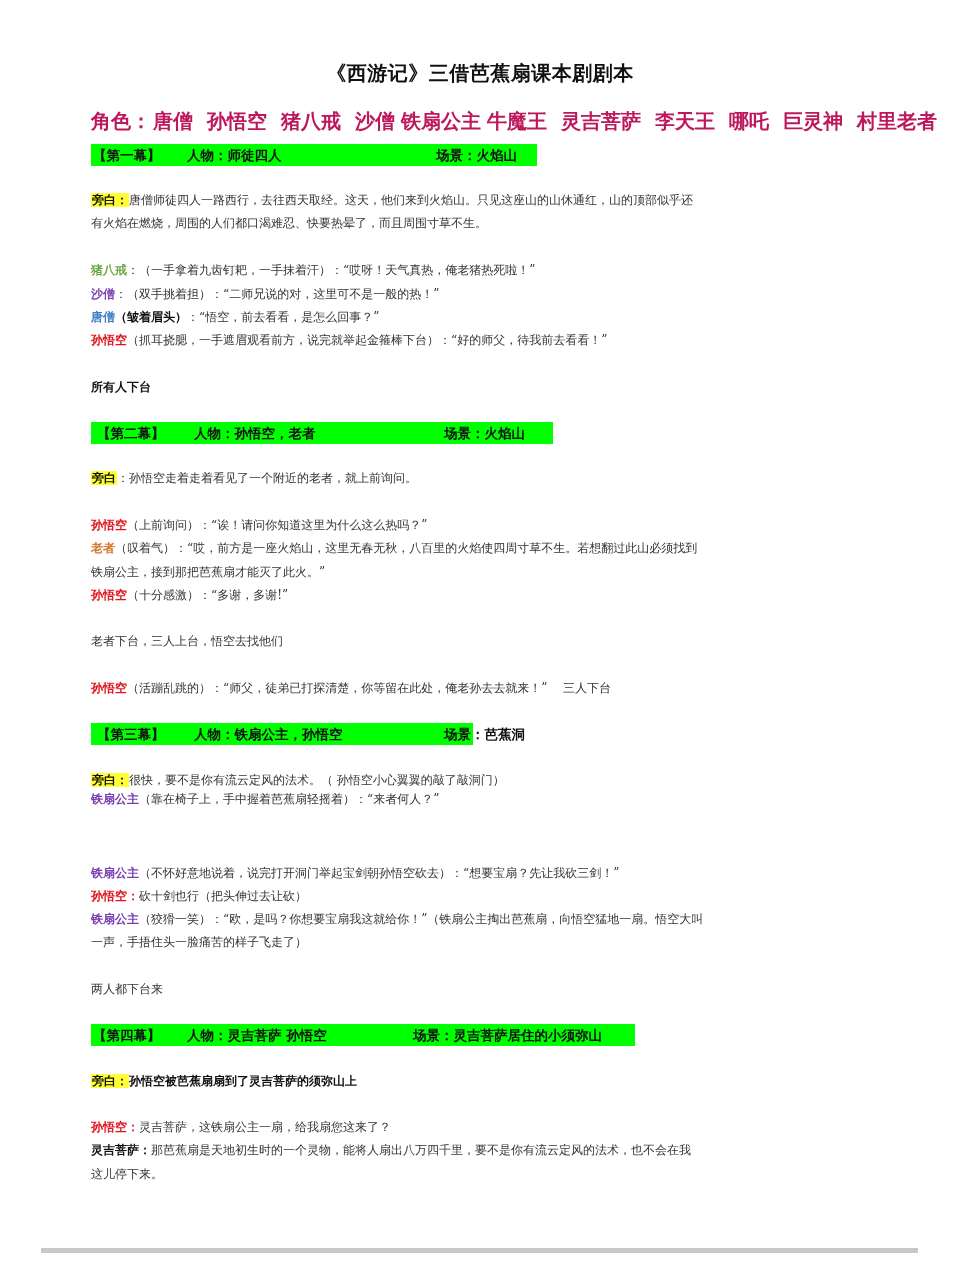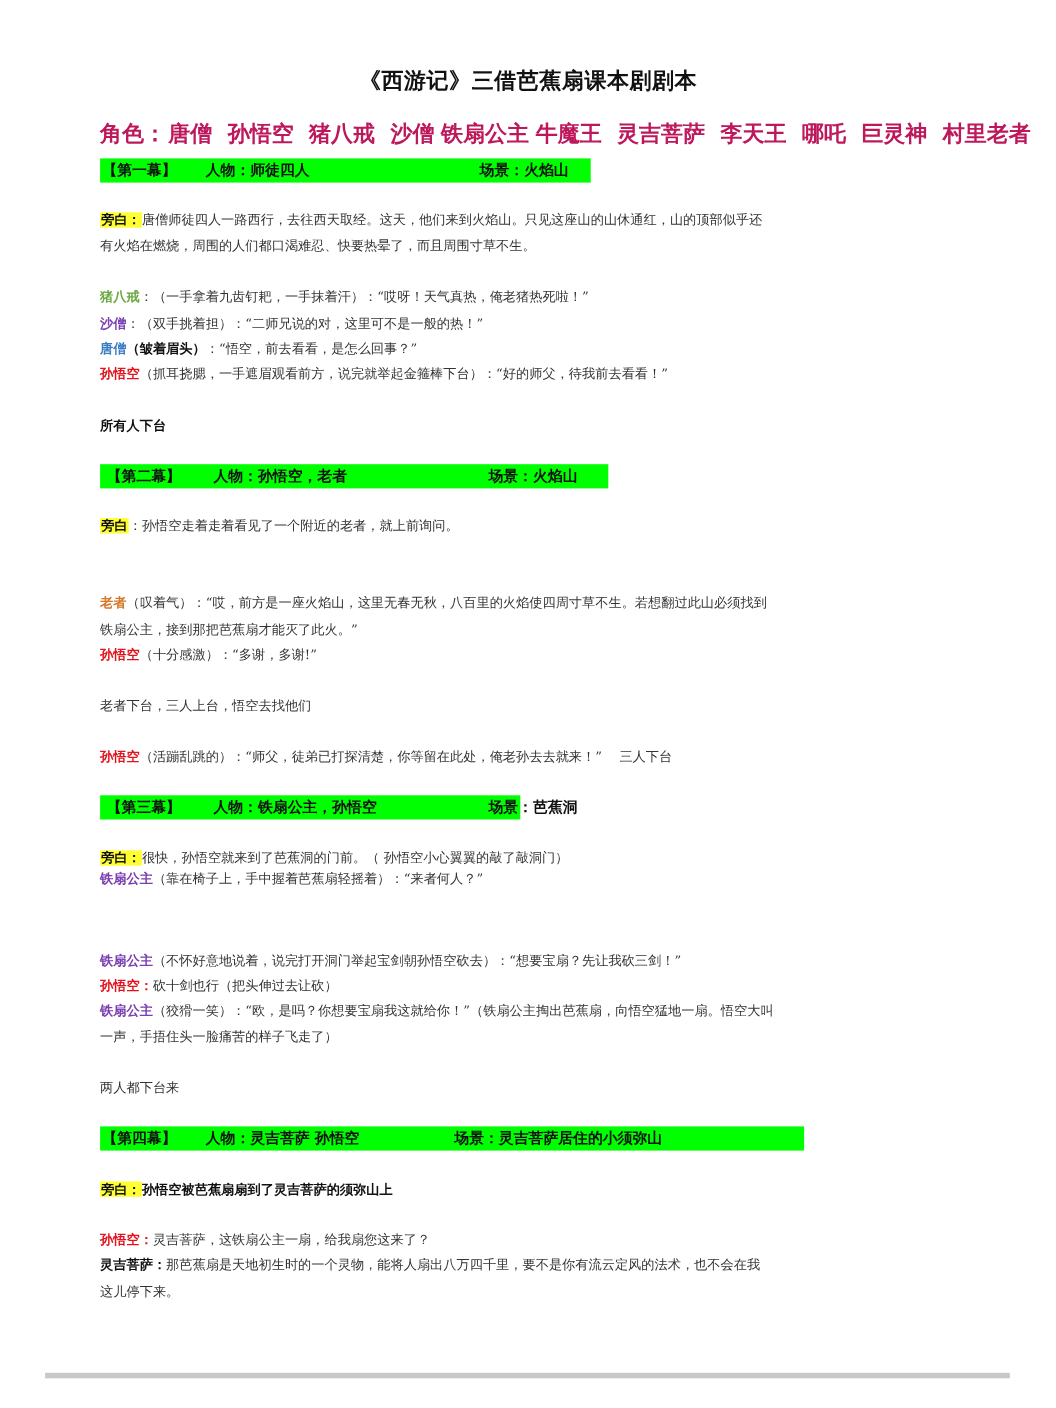--- a/index.html
+++ b/index.html
@@ -72,20 +72,23 @@
   <div class="act-bar" style="top:422px;width:462px;">
     <span class="label" style="left:6px">【第二幕】</span>
     <span class="people" style="left:103px">人物：孙悟空，老者</span>
     <span class="scene" style="left:353px">场景：火焰山</span>
   </div>
 
   <div class="line" style="top:467px">
     <span class="narr">旁白</span><span>：孙悟空走着走着看见了一个附近的老者，就上前询问。</span>
   </div>
 
+  <div class="line" style="top:514px">
+    <span class="spk red">孙悟空</span><span>（上前询问）：“诶！请问你知道这里为什么这么热吗？”</span>
+  </div>
   <div class="line" style="top:537px">
     <span class="spk orange">老者</span><span>（叹着气）：“哎，前方是一座火焰山，这里无春无秋，八百里的火焰使四周寸草不生。若想翻过此山必须找到</span>
   </div>
   <div class="line" style="top:561px">铁扇公主，接到那把芭蕉扇才能灭了此火。”</div>
   <div class="line" style="top:584px">
     <span class="spk red">孙悟空</span><span>（十分感激）：“多谢，多谢!”</span>
   </div>
 
   <div class="line" style="top:630px">老者下台，三人上台，悟空去找他们</div>
 
@@ -93,40 +96,40 @@
     <span class="spk red">孙悟空</span><span>（活蹦乱跳的）：“师父，徒弟已打探清楚，你等留在此处，俺老孙去去就来！”　 三人下台</span>
   </div>
 
   <div class="act-bar" style="top:723px;width:382px;">
     <span class="label" style="left:6px">【第三幕】</span>
     <span class="people" style="left:103px">人物：铁扇公主，孙悟空</span>
     <span class="scene" style="left:353px">场景：芭蕉洞</span>
   </div>
 
   <div class="line" style="top:769px">
-    <span class="narr">旁白：</span><span>很快，孙悟空就来到了芭蕉洞的门前。（ 孙悟空小心翼翼的敲了敲洞门）</span>
+    <span class="narr">旁白：</span><span>很快，要不是你有流云定风的法术。（ 孙悟空小心翼翼的敲了敲洞门）</span>
   </div>
 
   <div class="line" style="top:788px">
     <span class="spk purple">铁扇公主</span><span>（靠在椅子上，手中握着芭蕉扇轻摇着）：“来者何人？”</span>
   </div>
   <div class="line" style="top:862px">
     <span class="spk purple">铁扇公主</span><span>（不怀好意地说着，说完打开洞门举起宝剑朝孙悟空砍去）：“想要宝扇？先让我砍三剑！”</span>
   </div>
   <div class="line" style="top:885px">
     <span class="spk red">孙悟空：</span><span>砍十剑也行（把头伸过去让砍）</span>
   </div>
   <div class="line" style="top:931px">一声，手捂住头一脸痛苦的样子飞走了）</div>
   <div class="line" style="top:908px">
     <span class="spk purple">铁扇公主</span><span>（狡猾一笑）：“欧，是吗？你想要宝扇我这就给你！”（铁扇公主掏出芭蕉扇，向悟空猛地一扇。悟空大叫</span>
   </div>
 
   <div class="line" style="top:978px">两人都下台来</div>
 
-  <div class="act-bar" style="top:1024px;width:640px;">
+  <div class="act-bar" style="top:1024px;width:544px;">
     <span class="label">【第四幕】</span>
     <span class="people" style="left:96px">人物：灵吉菩萨  孙悟空</span>
     <span class="scene" style="left:322px">场景：灵吉菩萨居住的小须弥山</span>
   </div>
 
   <div class="line" style="top:1070px">
     <span class="narr">旁白：</span><span class="bold">孙悟空被芭蕉扇扇到了灵吉菩萨的须弥山上</span>
   </div>
 
   <div class="line" style="top:1116px">

